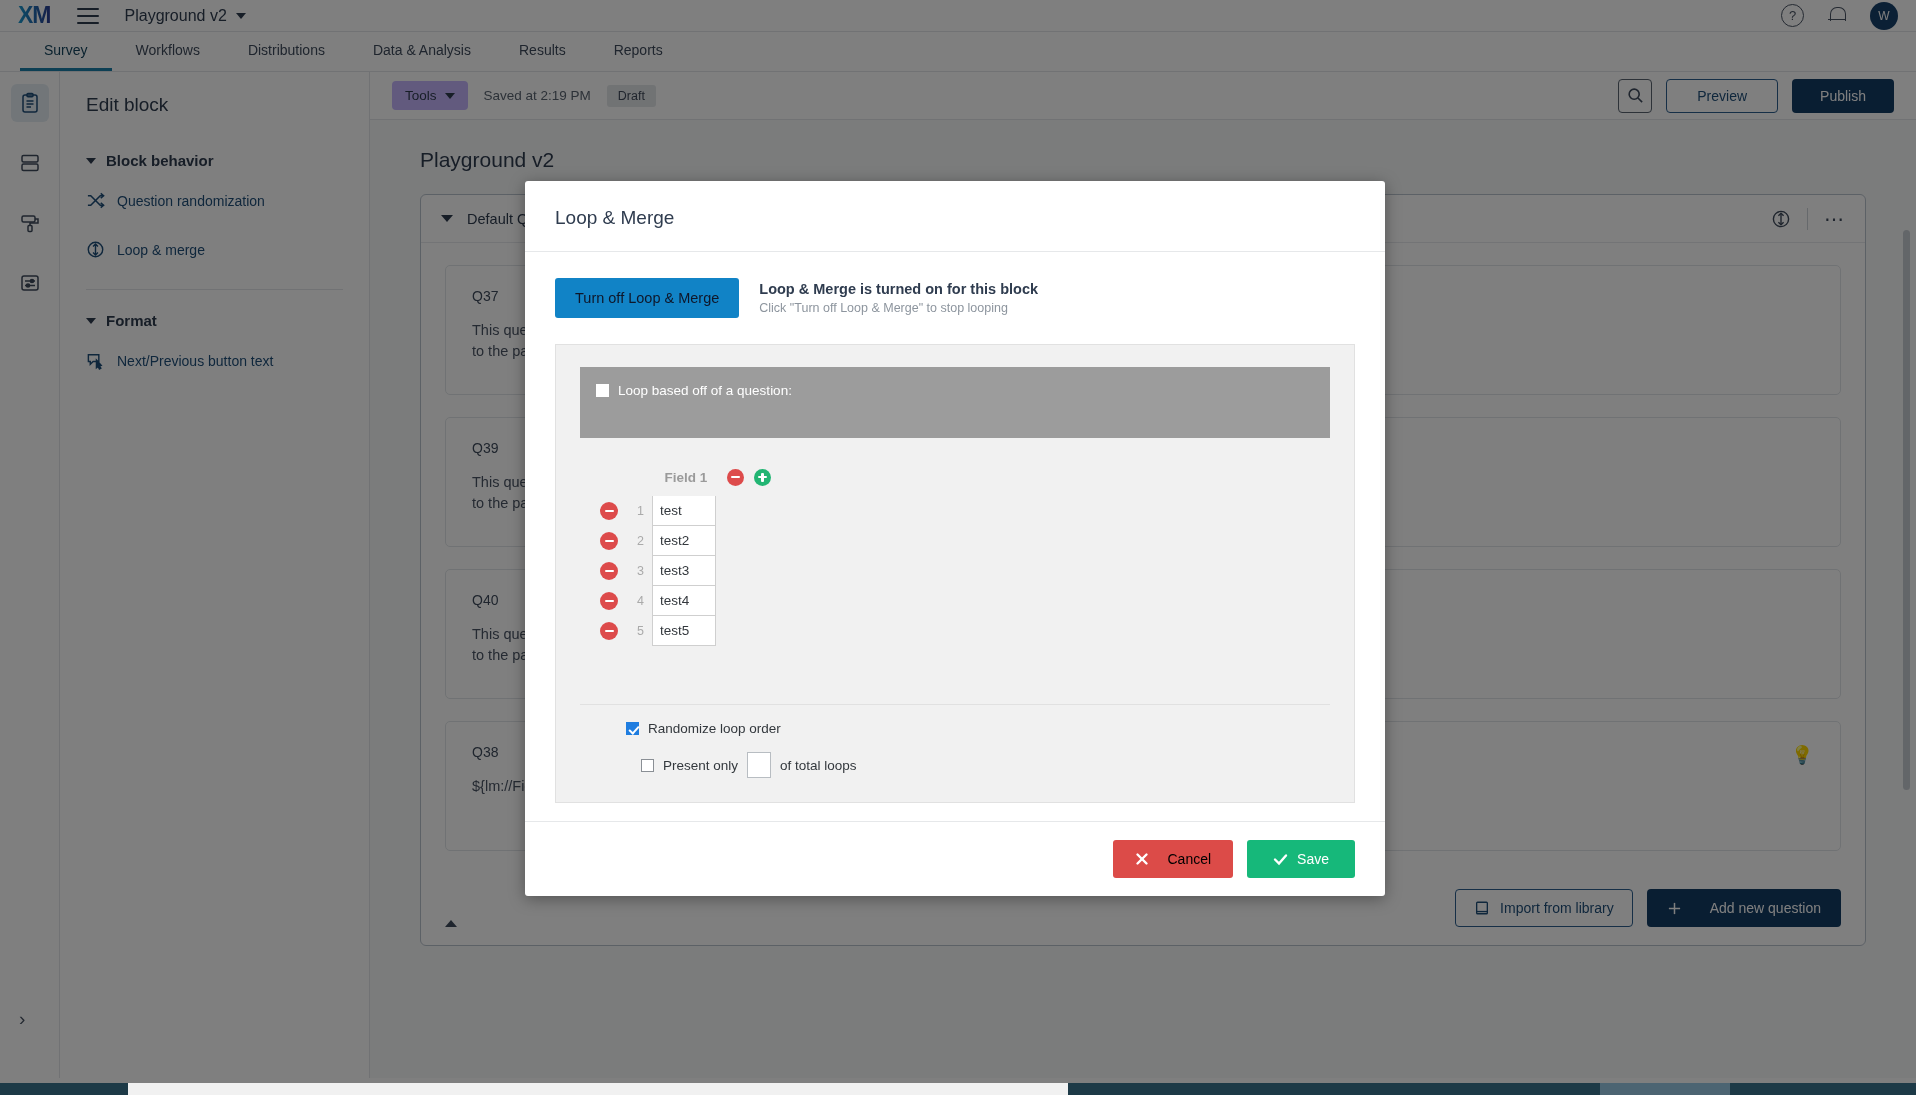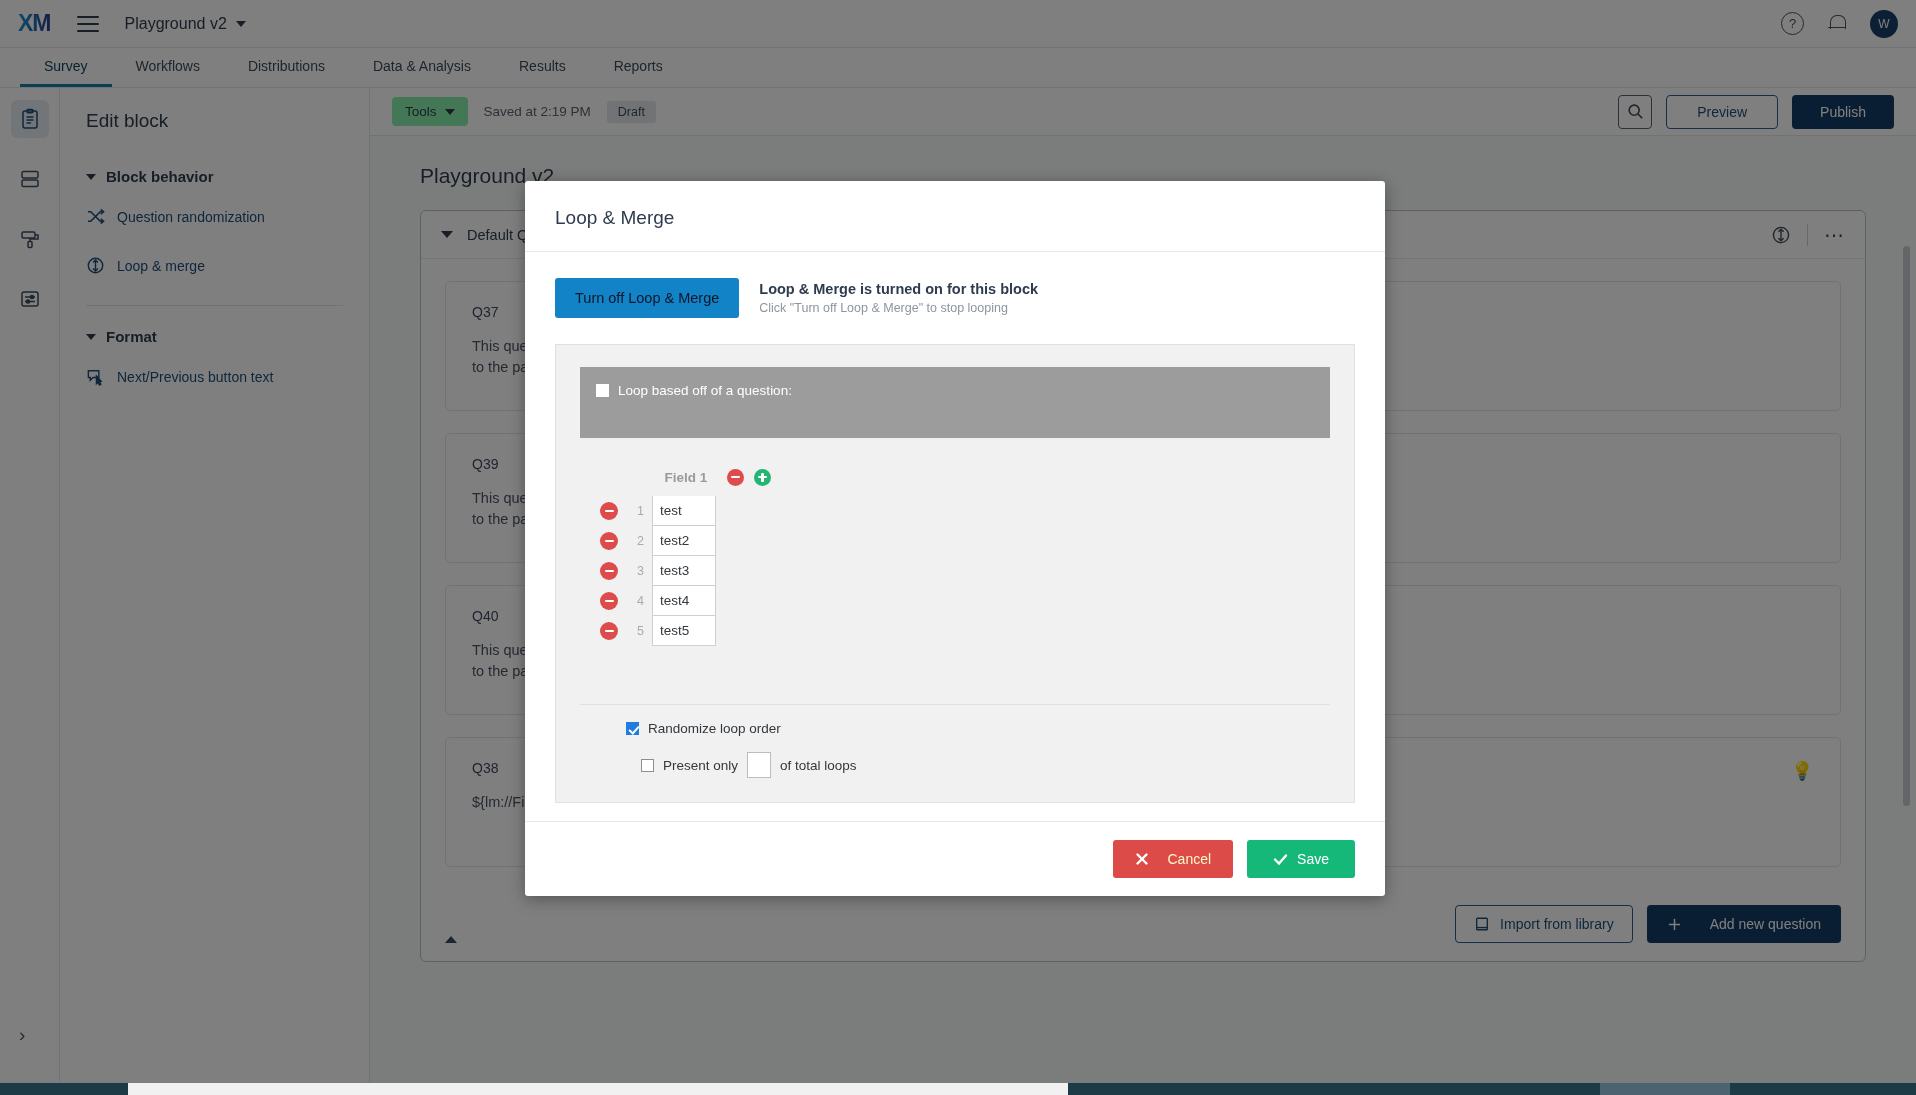--- a/index.html
+++ b/index.html
@@ -14,21 +14,21 @@
   
   #bg-app { position: absolute; inset: 0; background: #ffffff; }
   #dim-overlay {
     position: absolute; inset: 0;
     background: rgba(0,0,0,0.50);
     z-index: 50;
   }
 
   
   .topbar {
-    height: 48px; display: flex; align-items: center;
+    height: 32px; display: flex; align-items: center;
     border-bottom: 1px solid #e3e5e8; background: #fff;
     padding: 0 18px;
   }
   .xm-logo {
     font-size: 23px; font-weight: 700; letter-spacing: -1px;
     background: linear-gradient(90deg,#1a9acf 0%, #2b3990 100%);
     -webkit-background-clip: text; background-clip: text; color: transparent;
     margin-right: 26px;
   }
   .hamburger { width: 22px; height: 16px; display:flex; flex-direction:column; justify-content:space-between; margin-right: 26px; cursor:pointer;}
@@ -65,21 +65,21 @@
   .panel-title { font-size:19px; color:#2f3c4f; margin-bottom: 36px;}
   .sec-head { display:flex;align-items:center;gap:10px;font-size:15px;font-weight:700;color:#2f3c4f;margin-bottom:22px; cursor:pointer;}
   .sec-caret{width:0;height:0;border-left:5px solid transparent;border-right:5px solid transparent;border-top:6px solid #2f3c4f;}
   .panel-item { display:flex;align-items:center;gap:12px;font-size:14px;color:#1f4e79;margin-bottom:30px;cursor:pointer;}
   .panel-sep { border-top:1px solid #e3e5e8; margin: 4px 0 22px; }
 
   
   .mainarea { flex:1; background:#f7f8f9; display:flex; flex-direction:column; min-width:0;}
   .editor-toolbar { height:48px; background:#fff; border-bottom:1px solid #e3e5e8;
     display:flex; align-items:center; padding: 0 22px; gap:16px;}
-  .tool-btn { background:#86efac; border-radius:4px; padding:7px 13px; font-size:13.5px; color:#2f3c4f;
+  .tool-btn { background:#c4b5fd; border-radius:4px; padding:7px 13px; font-size:13.5px; color:#2f3c4f;
     display:flex; align-items:center; gap:8px; cursor:pointer;}
   .saved-txt { font-size:13.5px; color:#5a6471; }
   .draft-badge { background:#e3e6e9; color:#404b5a; font-size:12.5px; padding:4px 11px; border-radius:3px;}
   .toolbar-right { margin-left:auto; display:flex; align-items:center; gap:14px;}
   .sq-btn { width:34px;height:34px;border:1px solid #5a6471;border-radius:4px;display:flex;align-items:center;
     justify-content:center; cursor:pointer; background:#fff;}
   .outline-btn { border:1px solid #2c5f8f; color:#1f4e79; background:#fff; border-radius:4px;
     padding:8px 30px; font-size:14px; cursor:pointer;}
   .primary-btn { background:#133c64; color:#fff; border-radius:4px; padding:9px 28px; font-size:14px; cursor:pointer;}
 
@@ -161,21 +161,21 @@
   .opt-row1 { display:flex; align-items:center; gap:9px; font-size:13.5px; color:#33383d; margin-bottom:16px; margin-left:22px;}
   .opt-row2 { display:flex; align-items:center; gap:9px; font-size:13.5px; color:#33383d; margin-left:37px;}
   .cb { width:13px;height:13px;border:1px solid #8a8f95;background:#fff;display:inline-block;flex:none; cursor:pointer;}
   .cb.checked { background:#1f7de0; border-color:#1f7de0; position:relative;}
   .cb.checked:after { content:""; position:absolute; left:3.5px; top:0.5px; width:4px;height:8px;
     border:solid #fff; border-width:0 2px 2px 0; transform:rotate(42deg);}
   .num-input { width:24px;height:26px;border:1px solid #b8bdc2;background:#fff; font-family:inherit;
     font-size:13px; text-align:center; outline:none;}
 
   .modal-foot { border-top:1px solid #e6e8ea; padding: 18px 30px; display:flex; justify-content:flex-end; gap:14px;}
-  .cancel-btn { background:#dc4b48; color:#fef9c3; border:none; border-radius:3px; padding:11px 22px;
+  .cancel-btn { background:#dc4b48; color:#000000; border:none; border-radius:3px; padding:11px 22px;
     font-size:14px; display:flex; align-items:center; gap:18px; cursor:pointer; font-family:inherit;}
   .save-btn { background:#16b87a; color:#fff; border:none; border-radius:3px; padding:11px 26px;
     font-size:14px; display:flex; align-items:center; gap:9px; cursor:pointer; font-family:inherit;}
 </style>
 </head>
 <body>
 
 <div id="app">
 
   <div id="bg-app">

